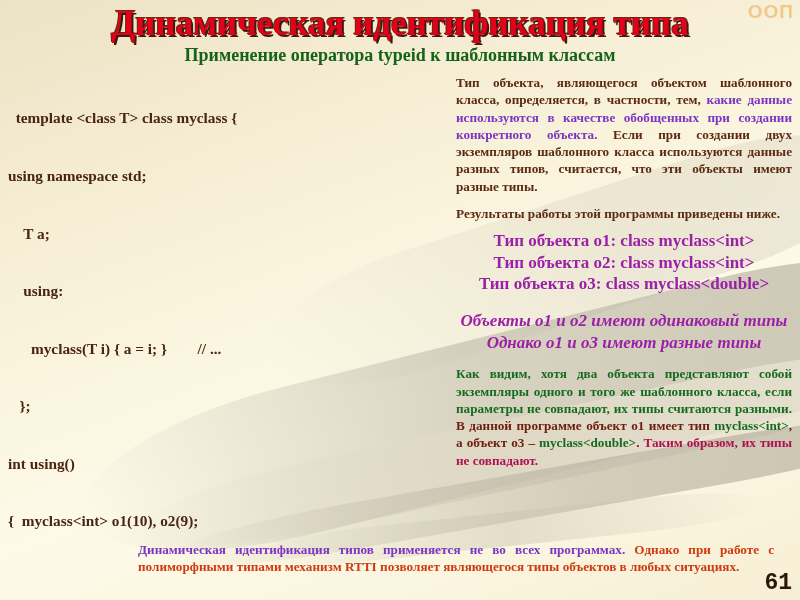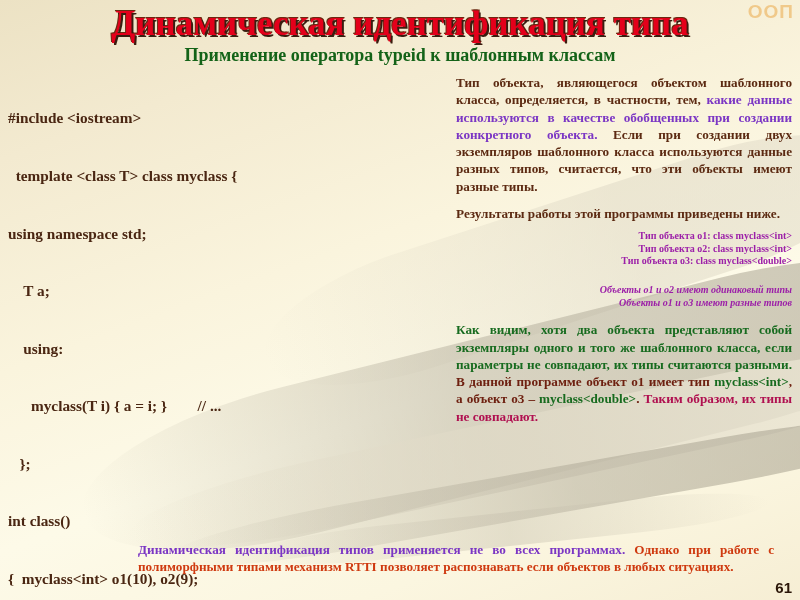--- a/index.html
+++ b/index.html
@@ -119,70 +119,69 @@
     margin-bottom: 10px;
   }
   .para.tight { margin-bottom: 8px; }
   .c-brown   { color: #5c2a12; }
   .c-purple  { color: #7b36c4; }
   .c-magenta { color: #9c1fa8; }
   .c-green   { color: #176b1f; }
   .c-crimson { color: #b01050; }
   .c-darkred { color: #6e2010; }
   .out {
-    font-size: 10px;
+    font-size: 17px;
     line-height: 1.26;
-    text-align: right;
+    text-align: center;
   }
 
   
   #bottom {
     position: absolute;
     left: 138px; top: 541px;
     width: 636px;
     font-size: 13.2px;
     font-weight: bold;
     line-height: 1.29;
     text-align: justify;
   }
   #bottom .b1 { color: #7b36c4; }
   #bottom .b2 { color: #cf3a10; }
   #pageno {
     position: absolute;
     right: 8px; bottom: 4px;
-    font-family: Liberation Sans, sans-serif;
-    font-size: 15px;
+    font-family: Liberation Mono, monospace;
+    font-size: 23px;
     font-weight: bold;
     color: #2b1608;
   }
 </style>
 </head>
 <body>
 
 <div id="slide">
 
   <div class="swoosh sw4"></div>
   <div class="swoosh sw1"></div>
   <div class="swoosh sw2"></div>
   <div class="swoosh sw3"></div>
   <div class="swoosh sw5"></div>
 
   <div id="oop">ООП</div>
   <div id="title">Динамическая идентификация типа</div>
   <div id="subtitle">Применение оператора typeid к шаблонным классам</div>
 
   <div id="code">
-    <span class="ln">#include &lt;iostream&gt;</span>
     <span class="ln">  template &lt;class T&gt; class myclass {</span>
     <span class="ln">using namespace std;</span>
     <span class="ln">    T a;</span>
     <span class="ln">    using:</span>
     <span class="ln">      myclass(T i) { a = i; }        // ...</span>
     <span class="ln">   };</span>
-    <span class="ln">int class()</span>
+    <span class="ln">int using()</span>
     <span class="ln">{  myclass&lt;int&gt; o1(10), o2(9);</span>
     
     
     
     
     
     
     
     
     
@@ -204,24 +203,24 @@
     <div class="para tight"><span class="c-brown">Результаты работы этой программы приведены ниже.</span></div>
 
     <div class="out">
       <div class="c-magenta">Тип объекта o1: class myclass&lt;int&gt;</div>
       <div class="c-magenta">Тип объекта o2: class myclass&lt;int&gt;</div>
       <div class="c-magenta">Тип объекта o3: class myclass&lt;double&gt;</div>
     </div>
 
     <div class="out" style="margin-top:16px;margin-bottom:12px;font-style:italic;">
       <div class="c-magenta">Объекты o1 и o2 имеют одинаковый типы</div>
-      <div class="c-magenta">Объекты o1 и o3 имеют разные типов</div>
+      <div class="c-magenta">Однако o1 и o3 имеют разные типы</div>
     </div>
 
     <div class="para"><span class="c-green">Как видим, хотя два объекта представляют собой экземпляры одного и того же шаблонного класса, если параметры не совпадают, их типы считаются разными. </span><span class="c-darkred">В данной программе объект o1 имеет тип </span><span class="c-green">myclass&lt;int&gt;</span><span class="c-darkred">, а объект o3 – </span><span class="c-green">myclass&lt;double&gt;</span><span class="c-darkred">. </span><span class="c-crimson">Таким образом, их типы не совпадают.</span></div>
 
   </div>
 
-  <div id="bottom"><span class="b1">Динамическая идентификация типов применяется не во всех программах. </span><span class="b2">Однако при работе с полиморфными типами механизм RTTI позволяет распознавать если объектов в любых ситуациях.</span></div>
+  <div id="bottom"><span class="b1">Динамическая идентификация типов применяется не во всех программах. </span><span class="b2">Однако при работе с полиморфными типами механизм RTTI позволяет являющегося типы объектов в любых ситуациях.</span></div>
 
   <div id="pageno">61</div>
 
 </div>
 
 </body></html>

